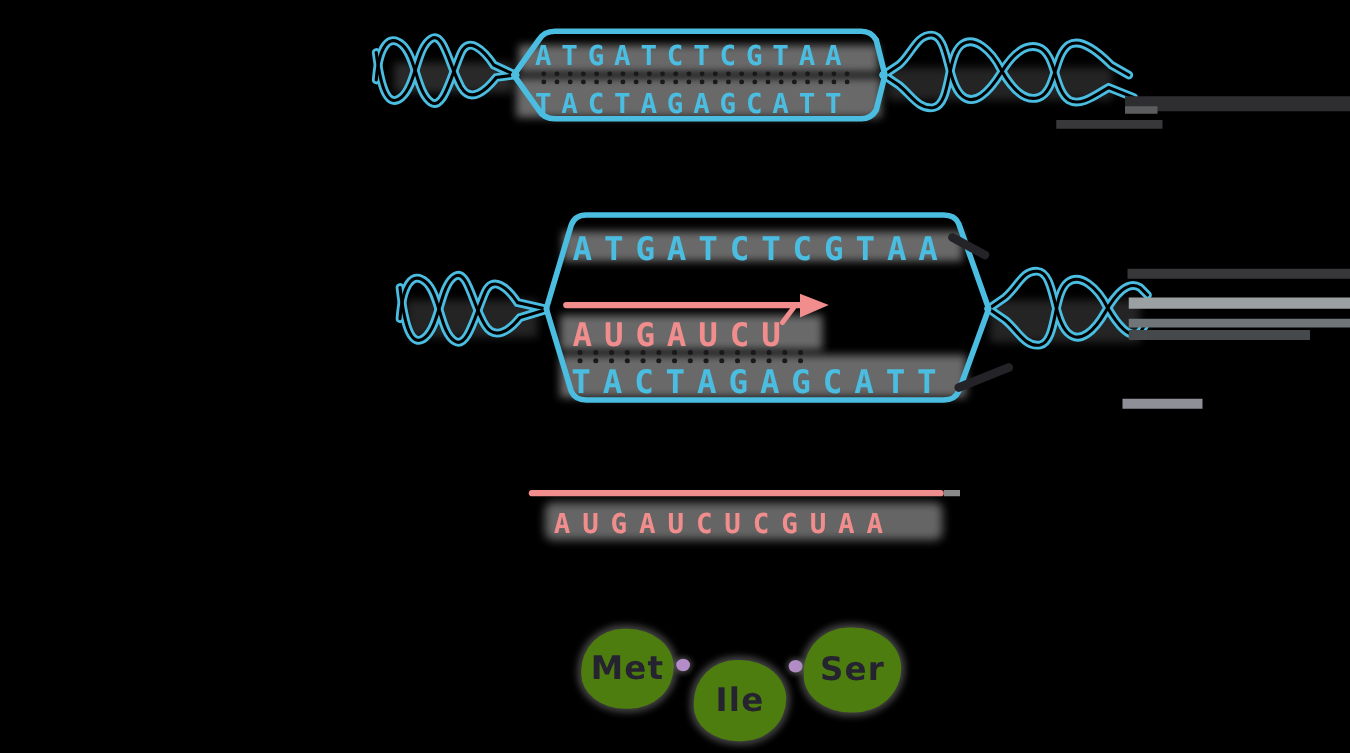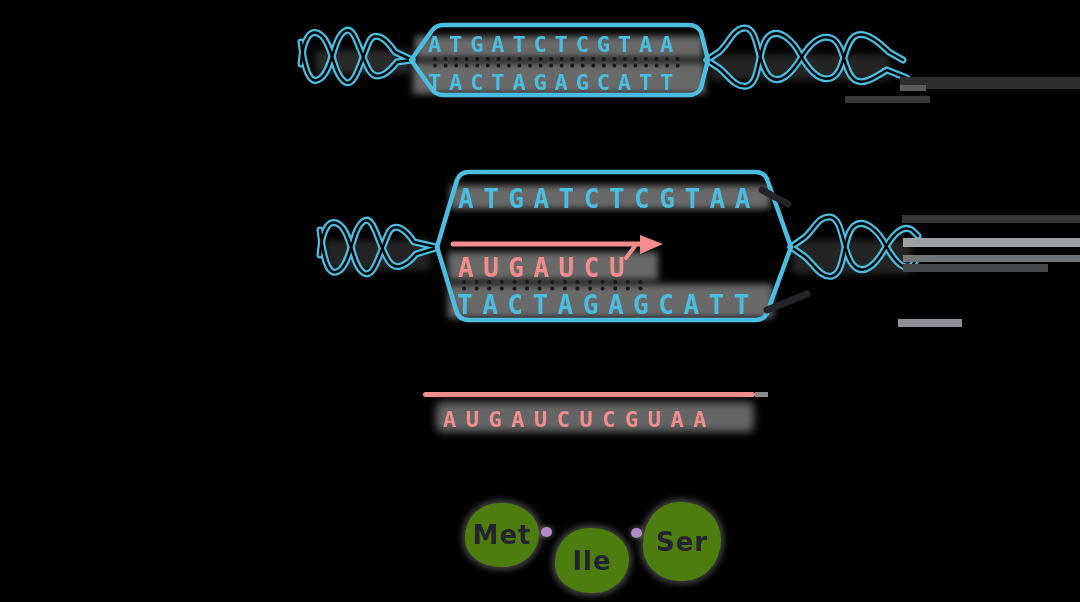--- a/index.html
+++ b/index.html
@@ -130,17 +130,17 @@
   <div class="mrna-text">AUGAUCUCGUAA</div>
 
   <div class="aa" style="left:465px;top:503px;width:74px;height:64px;">
     <span>Met</span>
   </div>
   <div class="aa-dot" style="left:541px;top:527px;"></div>
   <div class="aa" style="left:555px;top:528px;width:74px;height:65px;">
     <span>Ile</span>
   </div>
   <div class="aa-dot" style="left:631px;top:528px;"></div>
-  <div class="aa" style="left:643px;top:502px;width:78px;height:79px;">
+  <div class="aa" style="left:643px;top:502px;width:78px;height:68px;">
     <span>Ser</span>
   </div>
 
 </div>
 
 </body></html>

